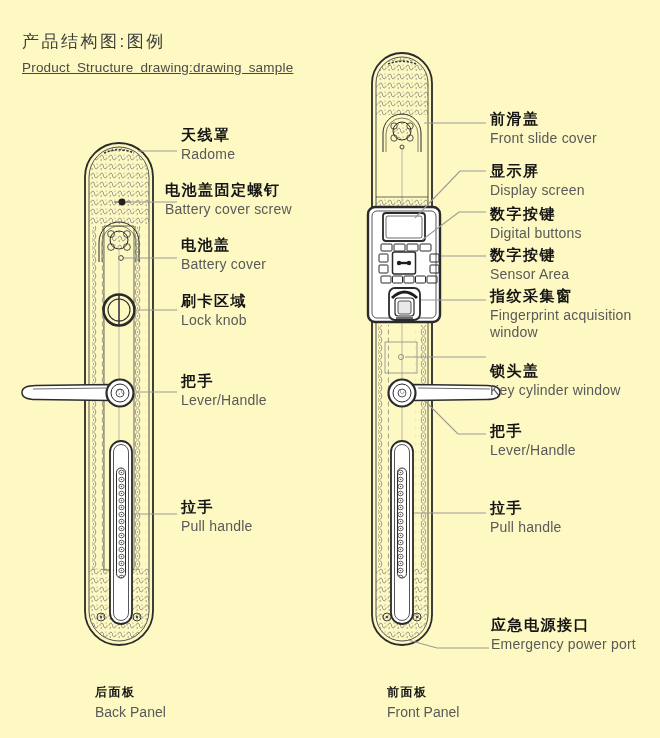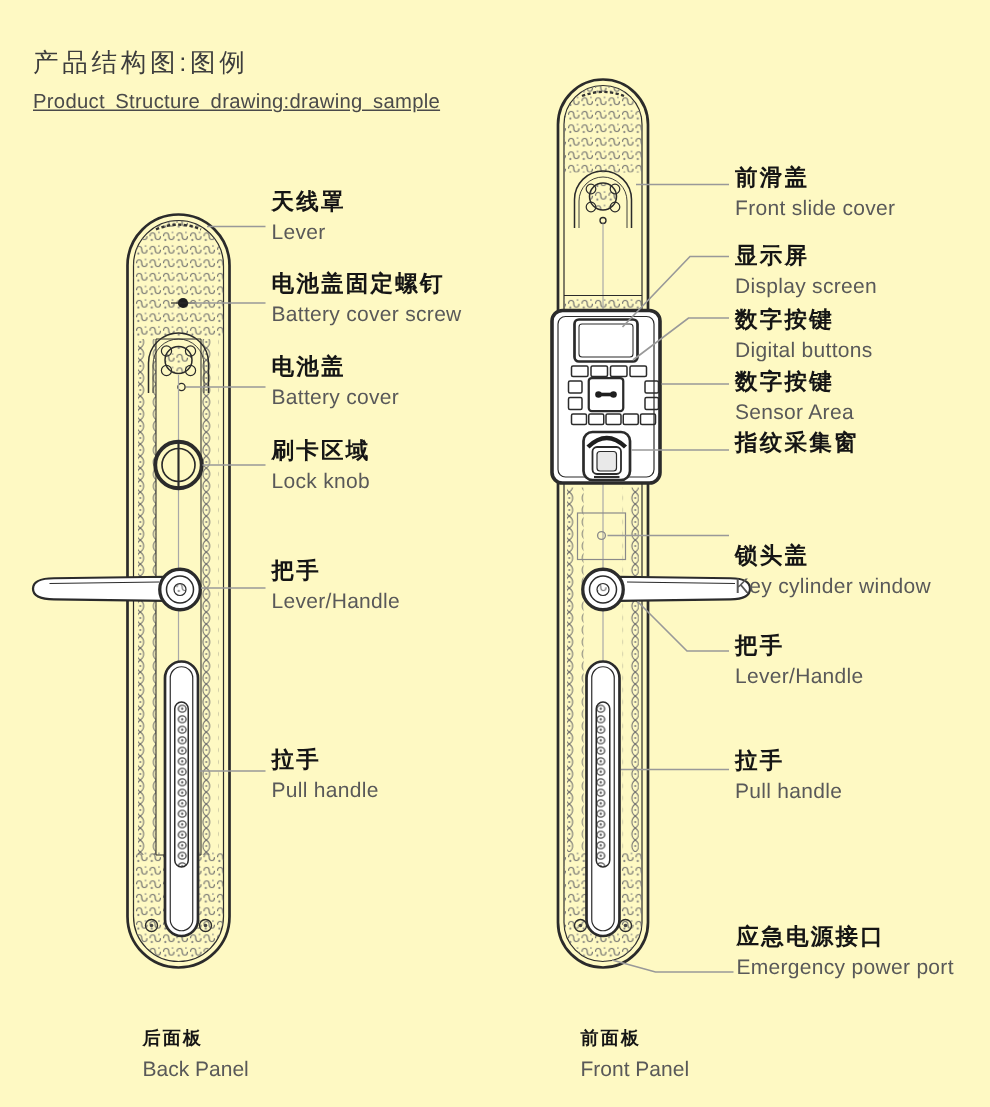--- a/index.html
+++ b/index.html
@@ -220,23 +220,23 @@
     </g>
   </svg>
 
   <div class="title-block">
     <div class="title-zh">产品结构图:图例</div>
     <div class="title-en">Product Structure drawing:drawing sample</div>
   </div>
 
   <div class="part-label" style="left:181px; top:126px">
     <div class="zh">天线罩</div>
-    <div class="en">Lever</div>
-  </div>
-  <div class="part-label" style="left:181px; top:181px">
+    <div class="en">Radome</div>
+  </div>
+  <div class="part-label" style="left:165px; top:181px">
     <div class="zh">电池盖固定螺钉</div>
     <div class="en">Battery cover screw</div>
   </div>
   <div class="part-label" style="left:181px; top:236px">
     <div class="zh">电池盖</div>
     <div class="en">Battery cover</div>
   </div>
   <div class="part-label" style="left:181px; top:292px">
     <div class="zh">刷卡区域</div>
     <div class="en">Lock knob</div>
@@ -261,20 +261,21 @@
   <div class="part-label" style="left:490px; top:205px">
     <div class="zh">数字按键</div>
     <div class="en">Digital buttons</div>
   </div>
   <div class="part-label" style="left:490px; top:246px">
     <div class="zh">数字按键</div>
     <div class="en">Sensor Area</div>
   </div>
   <div class="part-label" style="left:490px; top:287px">
     <div class="zh">指纹采集窗</div>
+    <div class="en wrap">Fingerprint acquisition window</div>
   </div>
   <div class="part-label" style="left:490px; top:362px">
     <div class="zh">锁头盖</div>
     <div class="en">Key cylinder window</div>
   </div>
   <div class="part-label" style="left:490px; top:422px">
     <div class="zh">把手</div>
     <div class="en">Lever/Handle</div>
   </div>
   <div class="part-label" style="left:490px; top:499px">

